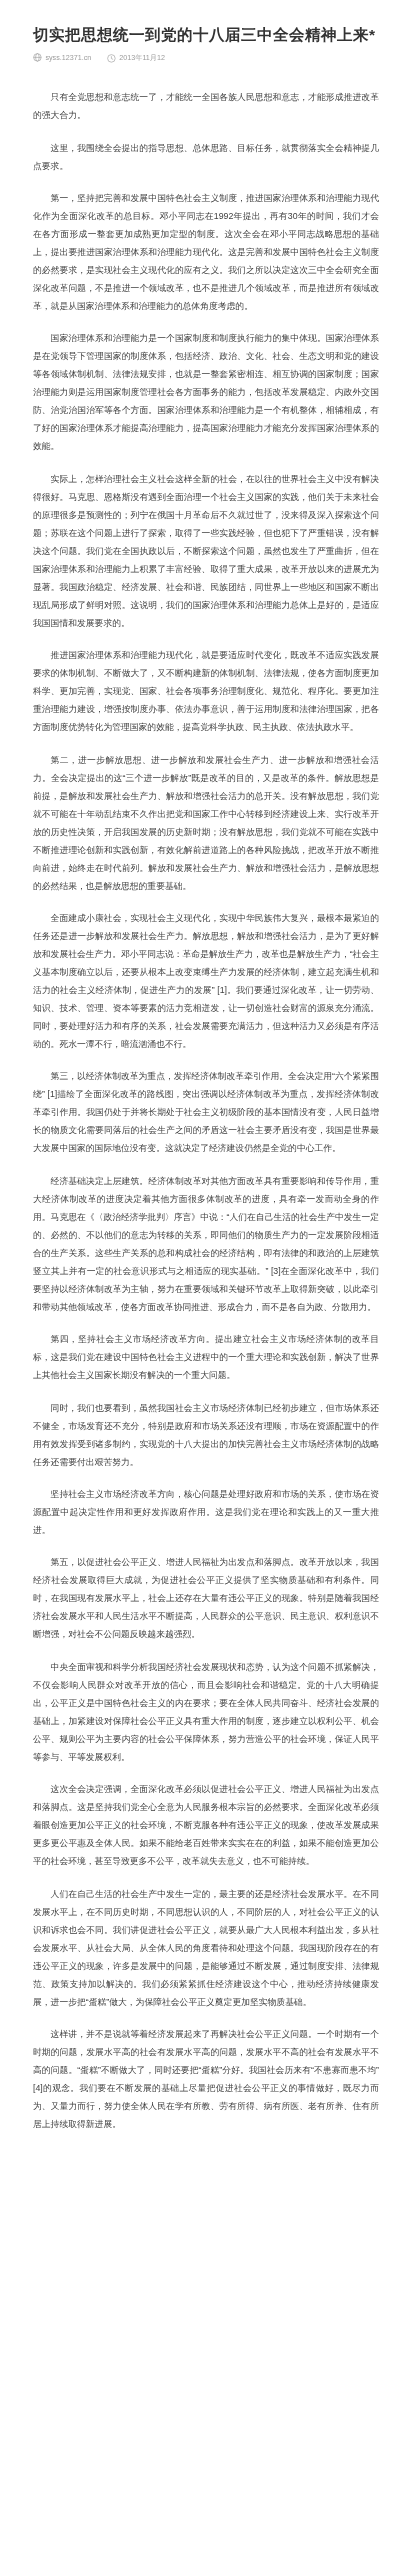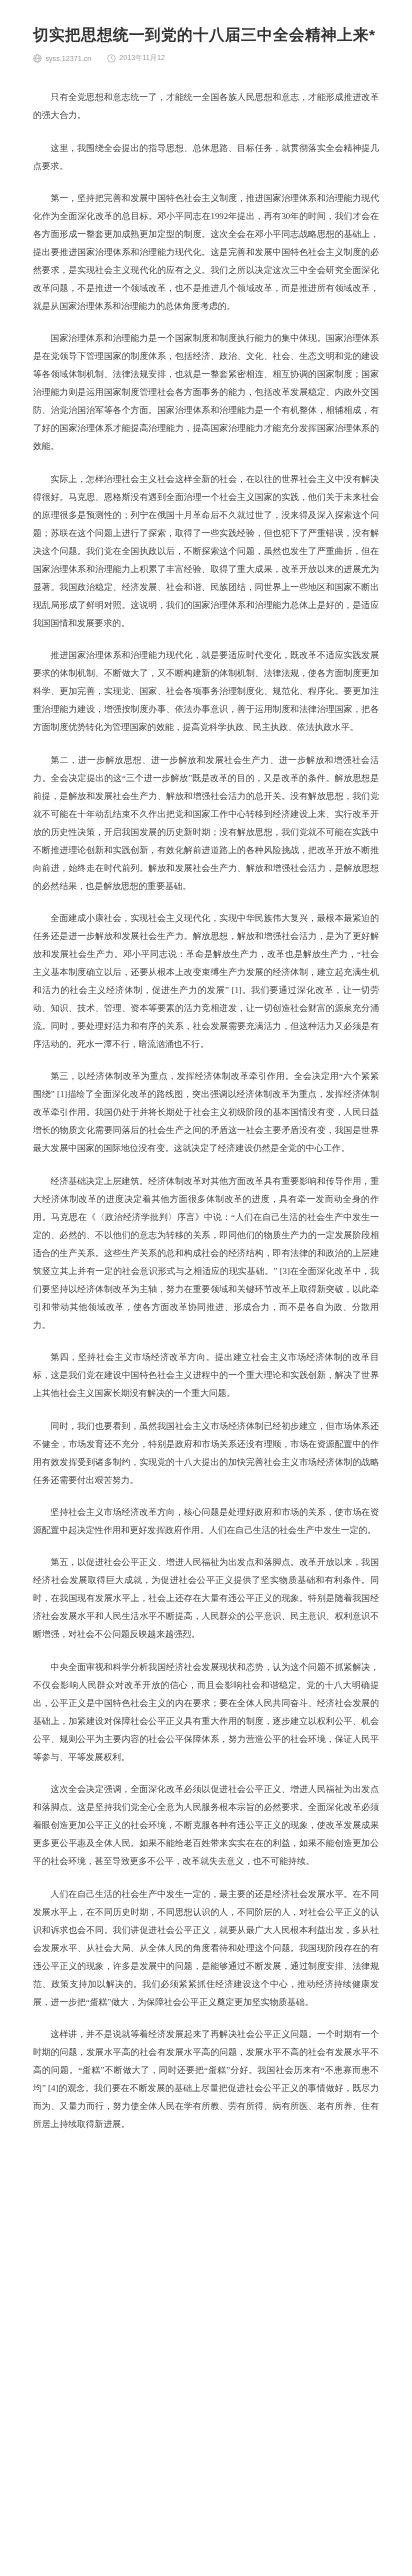--- a/index.html
+++ b/index.html
@@ -6,27 +6,27 @@
   .page {
     width:412px; min-height:4069px; box-sizing:border-box;
     margin:0 auto; padding:24px 33px 31px;
     font-family:"Liberation Sans","DejaVu Sans",sans-serif;
     background:#ffffff;
   }
   h1.title {
     font-size:15.5px; line-height:21.6px; font-weight:700;
     color:#333333; margin:0 0 7.7px; letter-spacing:0.5px;
   }
-  .meta { display:flex; align-items:center; gap:15.5px; color:#9b9b9b; font-size:7.2px; margin:0 0 25px; }
+  .meta { display:flex; align-items:flex-start; gap:15.5px; color:#9b9b9b; font-size:7.2px; margin:0 0 25px; }
   .meta-item { display:inline-flex; align-items:center; gap:3.6px; }
   .meta-item svg { display:block; }
   .content p.para {
     font-size:8.8px; color:#404040; line-height:18px;
     text-align:justify; text-justify:inter-ideograph;
-    text-indent:2em; margin:0 0 14.4px; word-break:break-all;font-family:Liberation Serif, serif;
+    text-indent:2em; margin:0 0 14.4px; word-break:break-all;
   }
 </style>
 </head>
 <body>
 
 <div class="page">
 
   <h1 class="title">切实把思想统一到党的十八届三中全会精神上来*</h1>
 
   <div class="meta">
@@ -57,21 +57,21 @@
     <p class="para">第一，坚持把完善和发展中国特色社会主义制度，推进国家治理体系和治理能力现代化作为全面深化改革的总目标。邓小平同志在1992年提出，再有30年的时间，我们才会在各方面形成一整套更加成熟更加定型的制度。这次全会在邓小平同志战略思想的基础上，提出要推进国家治理体系和治理能力现代化。这是完善和发展中国特色社会主义制度的必然要求，是实现社会主义现代化的应有之义。我们之所以决定这次三中全会研究全面深化改革问题，不是推进一个领域改革，也不是推进几个领域改革，而是推进所有领域改革，就是从国家治理体系和治理能力的总体角度考虑的。</p>
     <p class="para">国家治理体系和治理能力是一个国家制度和制度执行能力的集中体现。国家治理体系是在党领导下管理国家的制度体系，包括经济、政治、文化、社会、生态文明和党的建设等各领域体制机制、法律法规安排，也就是一整套紧密相连、相互协调的国家制度；国家治理能力则是运用国家制度管理社会各方面事务的能力，包括改革发展稳定、内政外交国防、治党治国治军等各个方面。国家治理体系和治理能力是一个有机整体，相辅相成，有了好的国家治理体系才能提高治理能力，提高国家治理能力才能充分发挥国家治理体系的效能。</p>
     <p class="para">实际上，怎样治理社会主义社会这样全新的社会，在以往的世界社会主义中没有解决得很好。马克思、恩格斯没有遇到全面治理一个社会主义国家的实践，他们关于未来社会的原理很多是预测性的；列宁在俄国十月革命后不久就过世了，没来得及深入探索这个问题；苏联在这个问题上进行了探索，取得了一些实践经验，但也犯下了严重错误，没有解决这个问题。我们党在全国执政以后，不断探索这个问题，虽然也发生了严重曲折，但在国家治理体系和治理能力上积累了丰富经验、取得了重大成果，改革开放以来的进展尤为显著。我国政治稳定、经济发展、社会和谐、民族团结，同世界上一些地区和国家不断出现乱局形成了鲜明对照。这说明，我们的国家治理体系和治理能力总体上是好的，是适应我国国情和发展要求的。</p>
     <p class="para">推进国家治理体系和治理能力现代化，就是要适应时代变化，既改革不适应实践发展要求的体制机制、不断做大了，又不断构建新的体制机制、法律法规，使各方面制度更加科学、更加完善，实现党、国家、社会各项事务治理制度化、规范化、程序化。要更加注重治理能力建设，增强按制度办事、依法办事意识，善于运用制度和法律治理国家，把各方面制度优势转化为管理国家的效能，提高党科学执政、民主执政、依法执政水平。</p>
     <p class="para">第二，进一步解放思想、进一步解放和发展社会生产力、进一步解放和增强社会活力。全会决定提出的这“三个进一步解放”既是改革的目的，又是改革的条件。解放思想是前提，是解放和发展社会生产力、解放和增强社会活力的总开关。没有解放思想，我们党就不可能在十年动乱结束不久作出把党和国家工作中心转移到经济建设上来、实行改革开放的历史性决策，开启我国发展的历史新时期；没有解放思想，我们党就不可能在实践中不断推进理论创新和实践创新，有效化解前进道路上的各种风险挑战，把改革开放不断推向前进，始终走在时代前列。解放和发展社会生产力、解放和增强社会活力，是解放思想的必然结果，也是解放思想的重要基础。</p>
     <p class="para">全面建成小康社会，实现社会主义现代化，实现中华民族伟大复兴，最根本最紧迫的任务还是进一步解放和发展社会生产力。解放思想，解放和增强社会活力，是为了更好解放和发展社会生产力。邓小平同志说：革命是解放生产力，改革也是解放生产力，“社会主义基本制度确立以后，还要从根本上改变束缚生产力发展的经济体制，建立起充满生机和活力的社会主义经济体制，促进生产力的发展” [1]。我们要通过深化改革，让一切劳动、知识、技术、管理、资本等要素的活力竞相迸发，让一切创造社会财富的源泉充分涌流。同时，要处理好活力和有序的关系，社会发展需要充满活力，但这种活力又必须是有序活动的。死水一潭不行，暗流汹涌也不行。</p>
     <p class="para">第三，以经济体制改革为重点，发挥经济体制改革牵引作用。全会决定用“六个紧紧围绕” [1]描绘了全面深化改革的路线图，突出强调以经济体制改革为重点，发挥经济体制改革牵引作用。我国仍处于并将长期处于社会主义初级阶段的基本国情没有变，人民日益增长的物质文化需要同落后的社会生产之间的矛盾这一社会主要矛盾没有变，我国是世界最大发展中国家的国际地位没有变。这就决定了经济建设仍然是全党的中心工作。</p>
     <p class="para">经济基础决定上层建筑。经济体制改革对其他方面改革具有重要影响和传导作用，重大经济体制改革的进度决定着其他方面很多体制改革的进度，具有牵一发而动全身的作用。马克思在《〈政治经济学批判〉序言》中说：“人们在自己生活的社会生产中发生一定的、必然的、不以他们的意志为转移的关系，即同他们的物质生产力的一定发展阶段相适合的生产关系。这些生产关系的总和构成社会的经济结构，即有法律的和政治的上层建筑竖立其上并有一定的社会意识形式与之相适应的现实基础。” [3]在全面深化改革中，我们要坚持以经济体制改革为主轴，努力在重要领域和关键环节改革上取得新突破，以此牵引和带动其他领域改革，使各方面改革协同推进、形成合力，而不是各自为政、分散用力。</p>
     <p class="para">第四，坚持社会主义市场经济改革方向。提出建立社会主义市场经济体制的改革目标，这是我们党在建设中国特色社会主义进程中的一个重大理论和实践创新，解决了世界上其他社会主义国家长期没有解决的一个重大问题。</p>
     <p class="para">同时，我们也要看到，虽然我国社会主义市场经济体制已经初步建立，但市场体系还不健全，市场发育还不充分，特别是政府和市场关系还没有理顺，市场在资源配置中的作用有效发挥受到诸多制约，实现党的十八大提出的加快完善社会主义市场经济体制的战略任务还需要付出艰苦努力。</p>
-    <p class="para">坚持社会主义市场经济改革方向，核心问题是处理好政府和市场的关系，使市场在资源配置中起决定性作用和更好发挥政府作用。人们在自己生活的社会生产中发生一定的。</p>
+    <p class="para">坚持社会主义市场经济改革方向，核心问题是处理好政府和市场的关系，使市场在资源配置中起决定性作用和更好发挥政府作用。这是我们党在理论和实践上的又一重大推进。</p>
     <p class="para">第五，以促进社会公平正义、增进人民福祉为出发点和落脚点。改革开放以来，我国经济社会发展取得巨大成就，为促进社会公平正义提供了坚实物质基础和有利条件。同时，在我国现有发展水平上，社会上还存在大量有违公平正义的现象。特别是随着我国经济社会发展水平和人民生活水平不断提高，人民群众的公平意识、民主意识、权利意识不断增强，对社会不公问题反映越来越强烈。</p>
     <p class="para">中央全面审视和科学分析我国经济社会发展现状和态势，认为这个问题不抓紧解决，不仅会影响人民群众对改革开放的信心，而且会影响社会和谐稳定。党的十八大明确提出，公平正义是中国特色社会主义的内在要求；要在全体人民共同奋斗、经济社会发展的基础上，加紧建设对保障社会公平正义具有重大作用的制度，逐步建立以权利公平、机会公平、规则公平为主要内容的社会公平保障体系，努力营造公平的社会环境，保证人民平等参与、平等发展权利。</p>
     <p class="para">这次全会决定强调，全面深化改革必须以促进社会公平正义、增进人民福祉为出发点和落脚点。这是坚持我们党全心全意为人民服务根本宗旨的必然要求。全面深化改革必须着眼创造更加公平正义的社会环境，不断克服各种有违公平正义的现象，使改革发展成果更多更公平惠及全体人民。如果不能给老百姓带来实实在在的利益，如果不能创造更加公平的社会环境，甚至导致更多不公平，改革就失去意义，也不可能持续。</p>
     <p class="para">人们在自己生活的社会生产中发生一定的，最主要的还是经济社会发展水平。在不同发展水平上，在不同历史时期，不同思想认识的人，不同阶层的人，对社会公平正义的认识和诉求也会不同。我们讲促进社会公平正义，就要从最广大人民根本利益出发，多从社会发展水平、从社会大局、从全体人民的角度看待和处理这个问题。我国现阶段存在的有违公平正义的现象，许多是发展中的问题，是能够通过不断发展，通过制度安排、法律规范、政策支持加以解决的。我们必须紧紧抓住经济建设这个中心，推动经济持续健康发展，进一步把“蛋糕”做大，为保障社会公平正义奠定更加坚实物质基础。</p>
     <p class="para">这样讲，并不是说就等着经济发展起来了再解决社会公平正义问题。一个时期有一个时期的问题，发展水平高的社会有发展水平高的问题，发展水平不高的社会有发展水平不高的问题。“蛋糕”不断做大了，同时还要把“蛋糕”分好。我国社会历来有“不患寡而患不均” [4]的观念。我们要在不断发展的基础上尽量把促进社会公平正义的事情做好，既尽力而为、又量力而行，努力使全体人民在学有所教、劳有所得、病有所医、老有所养、住有所居上持续取得新进展。</p>
 
   </div>
 
 </div>
 

